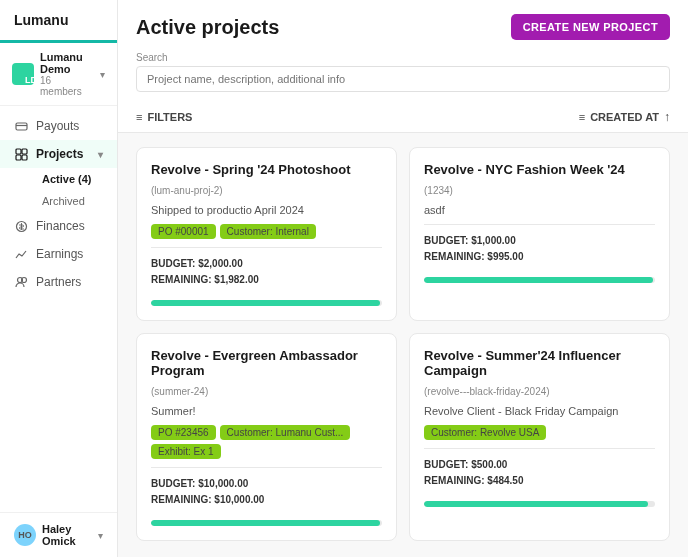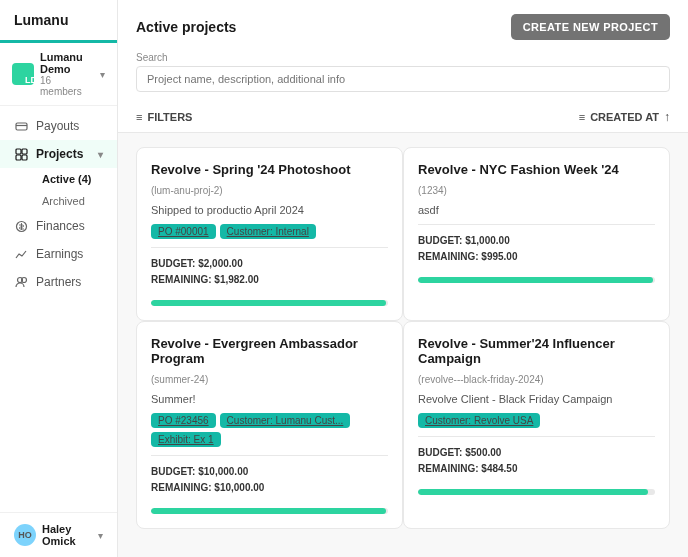--- a/index.html
+++ b/index.html
@@ -24,39 +24,39 @@
     .nav-sub-item.active { color: #1a1a1a; font-weight: 700; }
     .sidebar-footer { padding: 10px 14px; border-top: 1px solid #f0f0f0; display: flex; align-items: center; gap: 6px; cursor: pointer; }
     .footer-avatar { width: 22px; height: 22px; border-radius: 50%; background: #7dd3fc; display: flex; align-items: center; justify-content: center; font-size: 9px; font-weight: 700; color: #555; flex-shrink: 0; }
     .footer-name { font-size: 11px; font-weight: 600; color: #1a1a1a; flex: 1; }
     .footer-chevron { color: #888; font-size: 10px; }
 
     
     .main { flex: 1; display: flex; flex-direction: column; overflow: hidden; background: #f8f8f8; }
     .main-header { background: #fff; padding: 14px 18px 0 18px; border-bottom: 1px solid #e8e8e8; }
     .main-title-row { display: flex; align-items: center; justify-content: space-between; margin-bottom: 12px; }
-    .main-title { font-size: 14px; font-weight: 700; color: #1a1a1a; }
-    .btn-create { background: #737373; color: #fff; border: none; border-radius: 5px; padding: 7px 12px; font-size: 11px; font-weight: 700; cursor: pointer; letter-spacing: 0.4px; text-transform: uppercase; }
+    .main-title { font-size: 20px; font-weight: 700; color: #1a1a1a; }
+    .btn-create { background: #a21caf; color: #fff; border: none; border-radius: 5px; padding: 7px 12px; font-size: 11px; font-weight: 700; cursor: pointer; letter-spacing: 0.4px; text-transform: uppercase; }
     .search-row { margin-bottom: 10px; }
     .search-label { font-size: 10px; color: #888; margin-bottom: 3px; }
     .search-input { width: 100%; border: 1px solid #e0e0e0; border-radius: 4px; padding: 6px 10px; font-size: 11px; color: #aaa; outline: none; }
     .filter-row { display: flex; align-items: center; justify-content: space-between; padding: 8px 0 8px 0; }
     .filter-btn { display: flex; align-items: center; gap: 5px; font-size: 11px; font-weight: 600; color: #444; cursor: pointer; border: none; background: none; }
     .sort-row { display: flex; align-items: center; gap: 5px; font-size: 11px; font-weight: 600; color: #444; cursor: pointer; }
     .sort-arrow { font-size: 12px; }
 
     
     .projects-area { flex: 1; overflow-y: auto; padding: 14px 18px; }
-    .projects-grid { display: grid; grid-template-columns: 1fr 1fr; }
+    .projects-grid { display: grid; grid-template-columns: 1fr 1fr; gap: 12px; }
     .project-card { background: #fff; border-radius: 8px; border: 1px solid #e8e8e8; padding: 14px; display: flex; flex-direction: column; gap: 8px; }
     .project-name { font-size: 13px; font-weight: 700; color: #1a1a1a; }
     .project-slug { font-size: 10px; color: #888; }
     .project-desc { font-size: 11px; color: #555; }
     .tags-row { display: flex; flex-wrap: wrap; gap: 4px; }
-    .tag { background: #14b8a6; border-radius: 4px; padding: 2px 7px; font-size: 10px; color: #444; text-decoration: underline; }
+    .tag { background: #84cc16; border-radius: 4px; padding: 2px 7px; font-size: 10px; color: #444; }
     .budget-info { font-size: 11px; color: #333; line-height: 1.6; }
     .budget-line { font-size: 10px; }
     .progress-bar { height: 6px; border-radius: 3px; background: #e8e8e8; overflow: hidden; margin-top: 4px; }
     .progress-fill { height: 100%; background: #2dd4a0; border-radius: 3px; }
     .divider { height: 1px; background: #e8e8e8; }
   </style>
 </head>
 <body>
 
 <aside class="sidebar">

